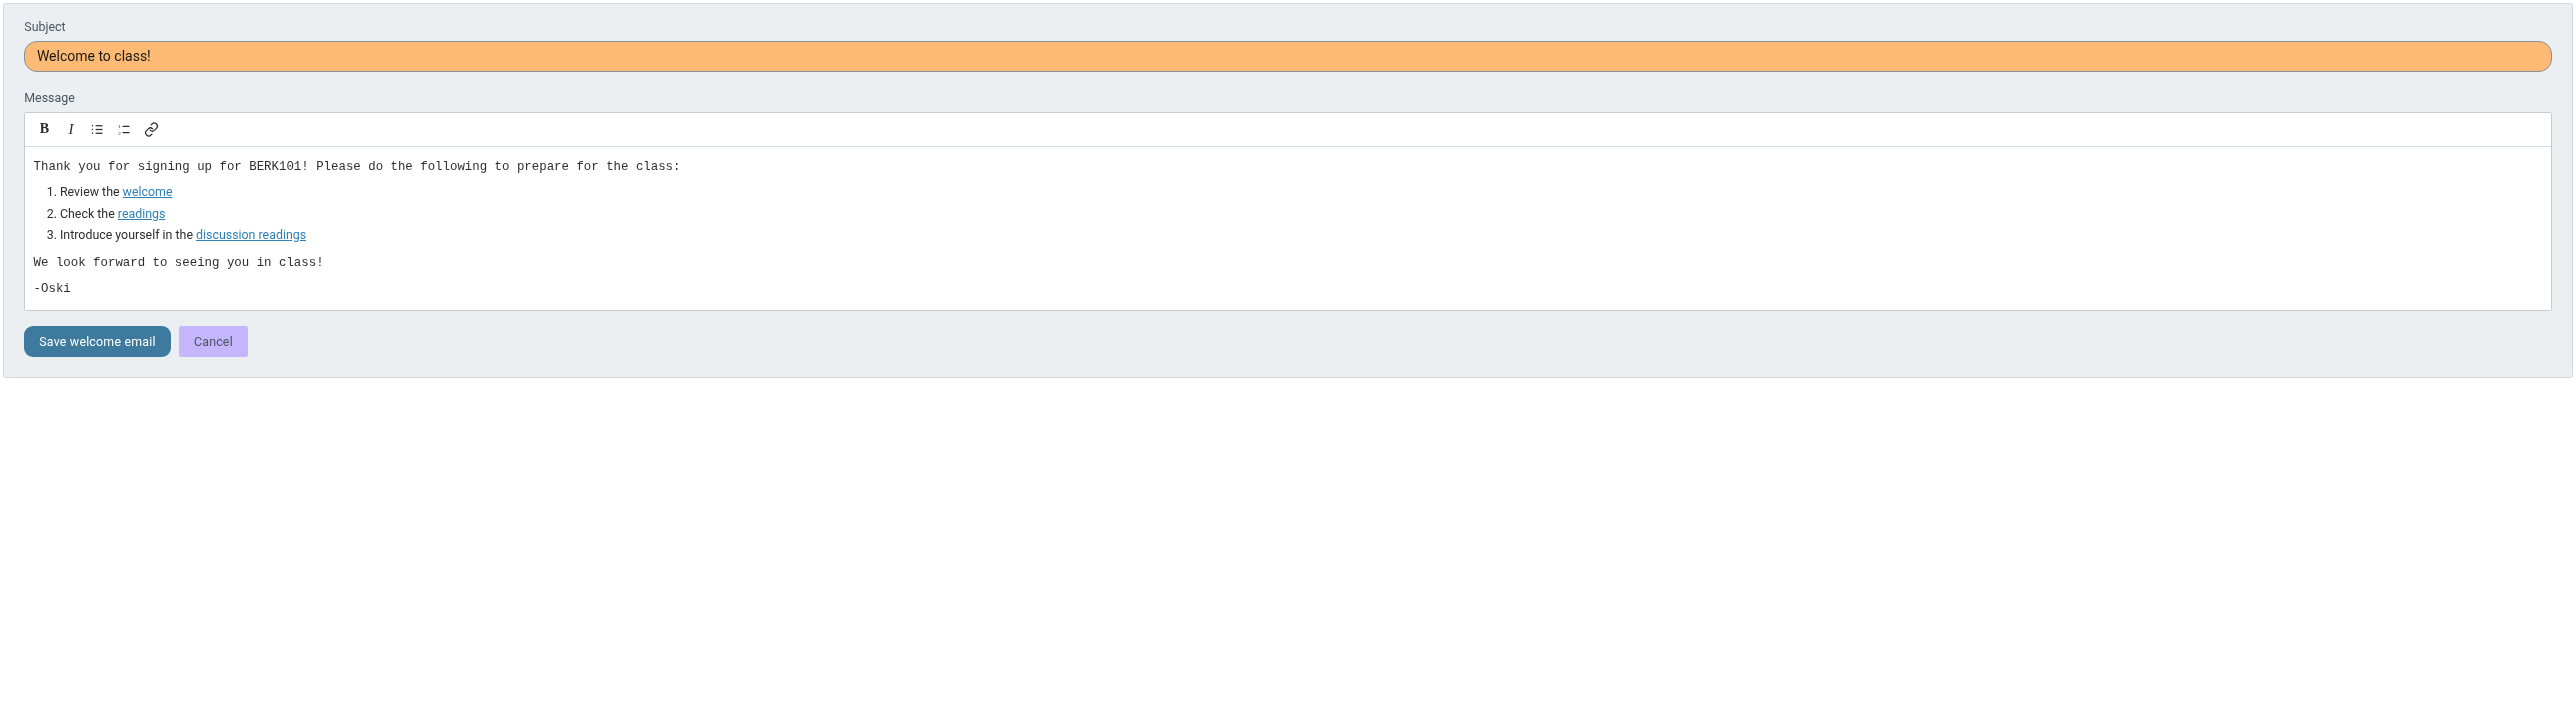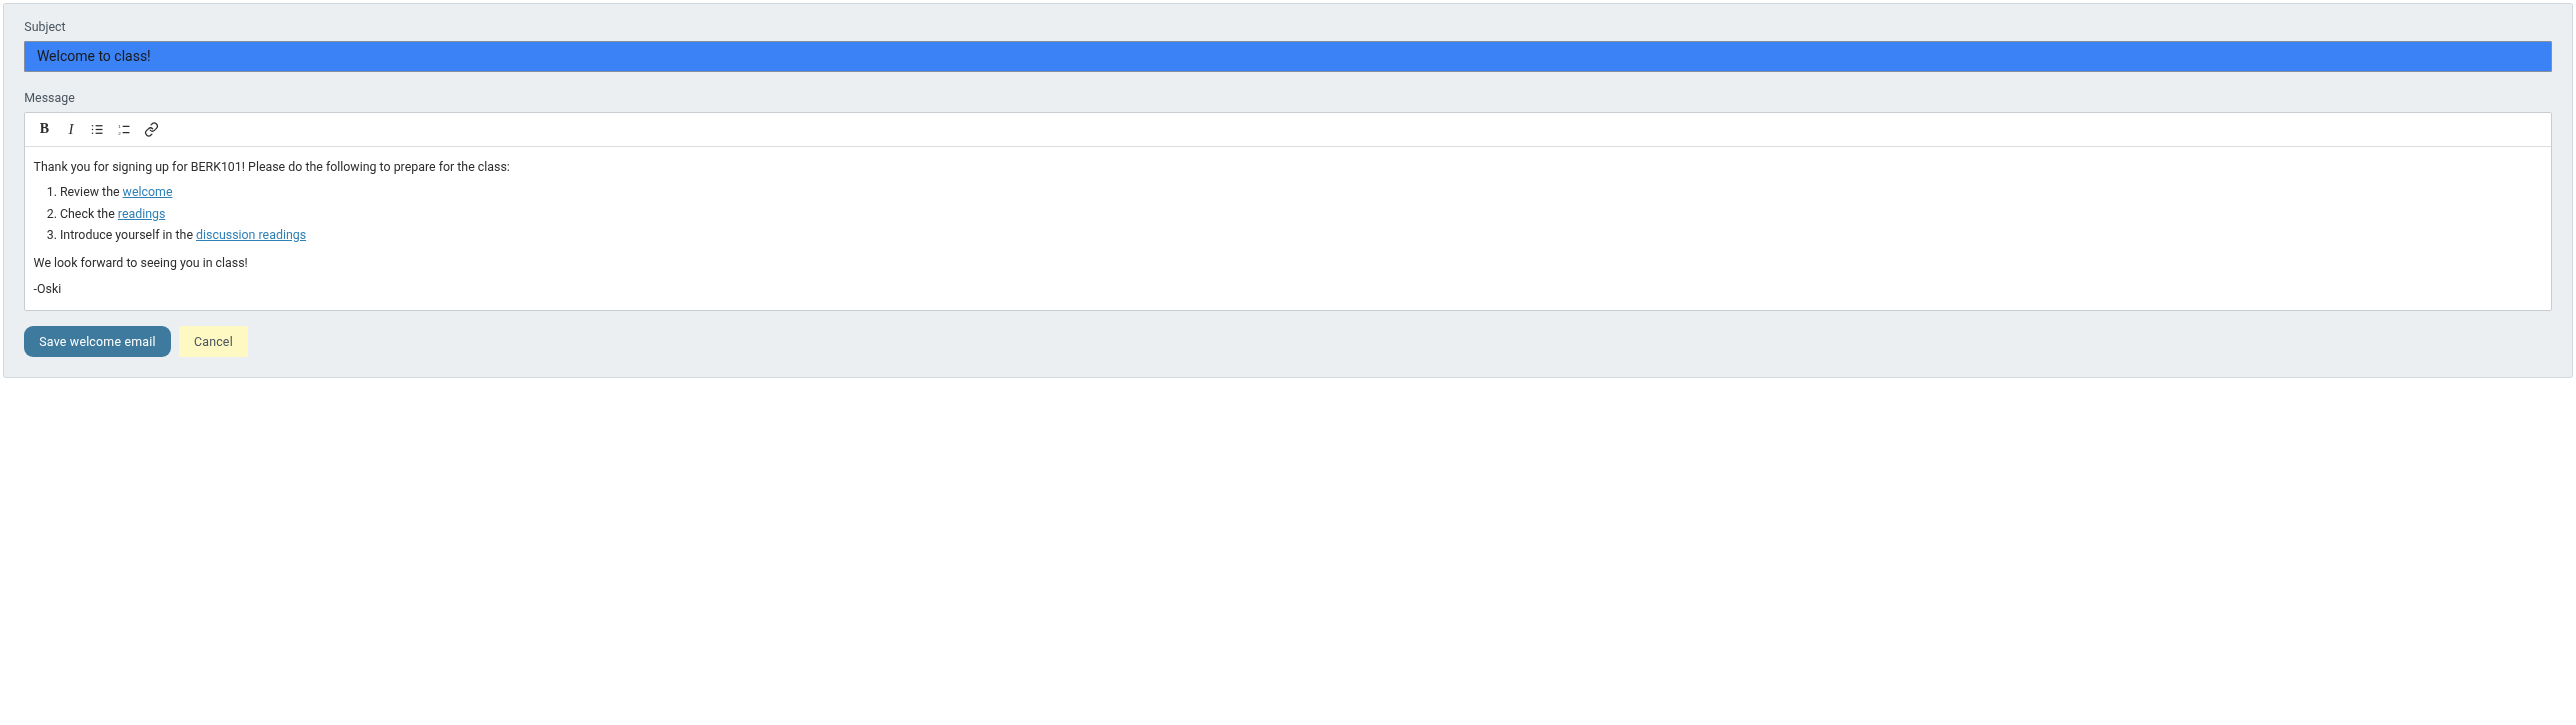--- a/index.html
+++ b/index.html
@@ -19,23 +19,23 @@
       padding: 15px 20px 20px 20px;
     }
     .field-label {
       color: #4a5560;
       font-size: 12.4px;
       margin-bottom: 6.6px;
       display: block;
     }
     .subject-input {
       width: 100%;
-      background: #3b82f6;
+      background: #fdba74;
       border: 0.8px solid #87909a;
-      border-radius: 1px;
+      border-radius: 13px;
       padding: 6.6px 11.6px;
       font-size: 14px;
       color: #1a1a1a;
       font-family: inherit;
       outline: none;
     }
     .field-gap {
       height: 18px;
     }
     .editor-wrapper {
@@ -80,20 +80,21 @@
     .editor-content {
       padding: 11.6px 8.3px 11.6px 8.3px;
       font-size: 12.4px;
       color: #2e2e2e;
       line-height: 1.5;
       min-height: 116px;
       outline: none;
     }
     .editor-content p {
       margin: 0 0 6.6px 0;
+      font-family: Liberation Mono, monospace;
     }
     .editor-content p:last-child {
       margin-bottom: 0;
     }
     .editor-content ol {
       margin: 5px 0 10px 0;
       padding-left: 26.4px;
     }
     .editor-content li {
       margin-bottom: 2.5px;
@@ -115,21 +116,21 @@
       font-family: inherit;
       cursor: pointer;
       letter-spacing: 0.2px;
     }
     .btn-primary {
       background: #3d7a9e;
       color: #ffffff;
       border-radius: 9px;
     }
     .btn-secondary {
-      background: #fef9c3;
+      background: #c4b5fd;
       color: #4a5560;
     }
   </style>
 </head>
 <body>
 
 <div class="outer-panel">
 
   <label class="field-label">Subject</label>
   <input type="text" class="subject-input" value="Welcome to class!" style="">

